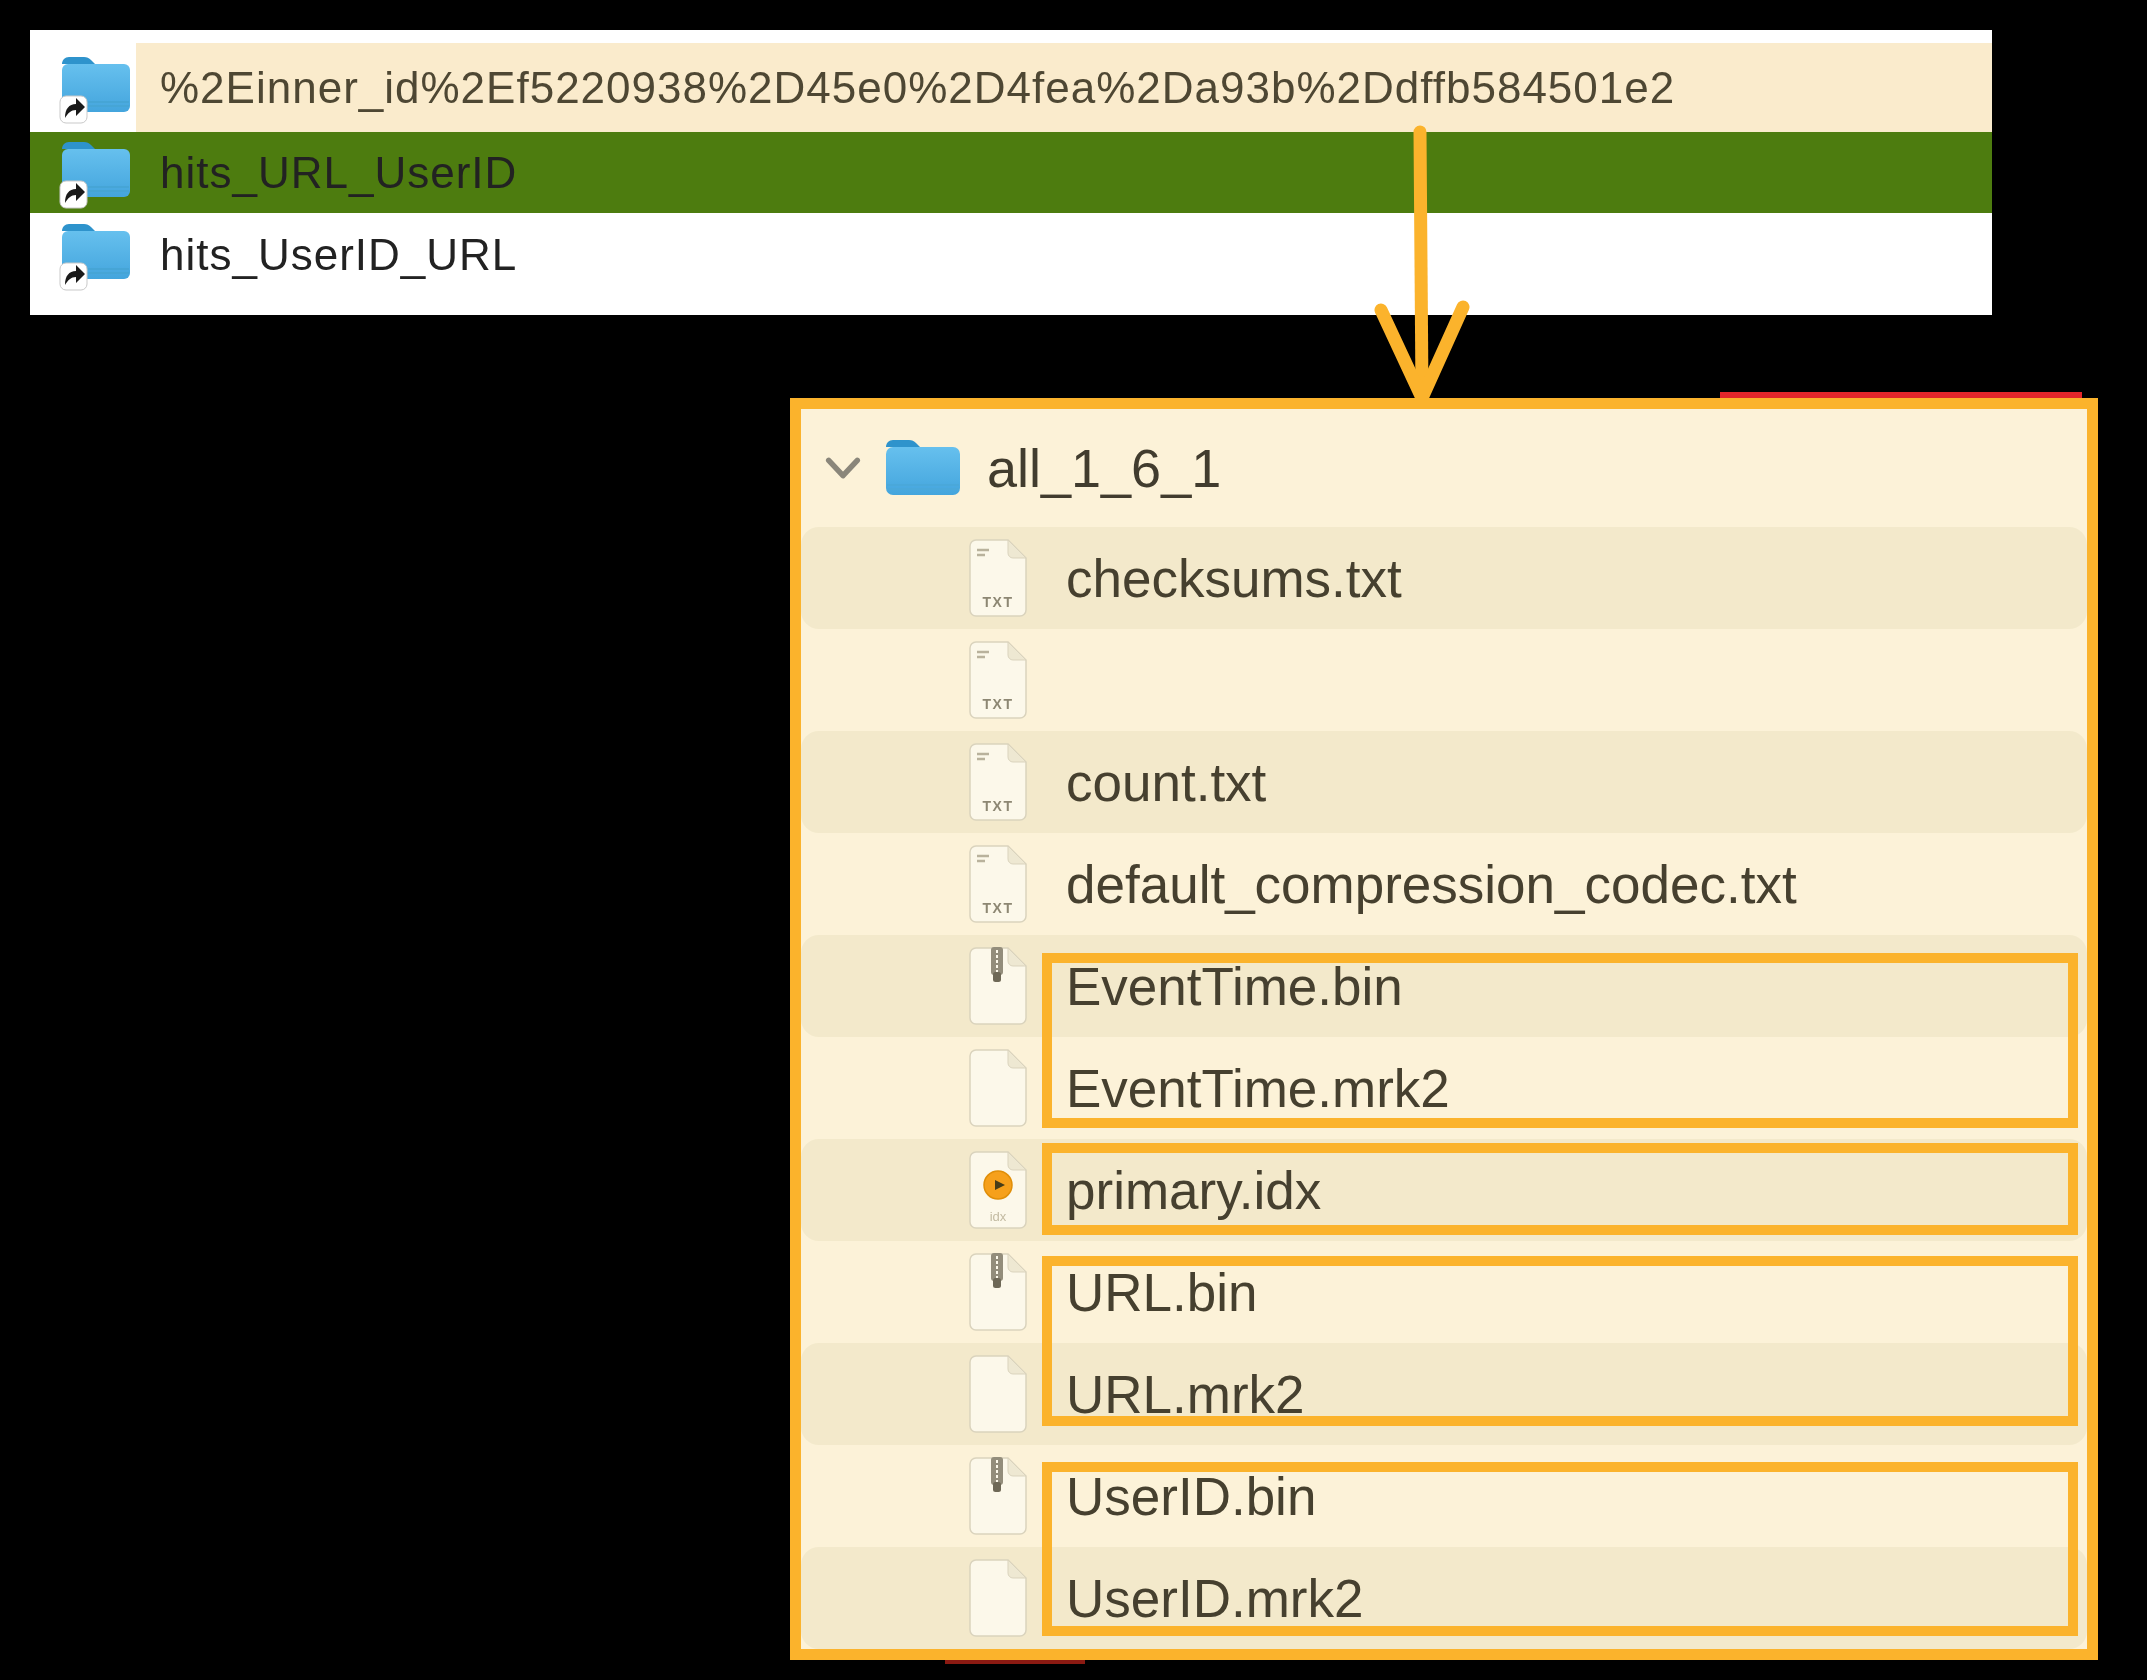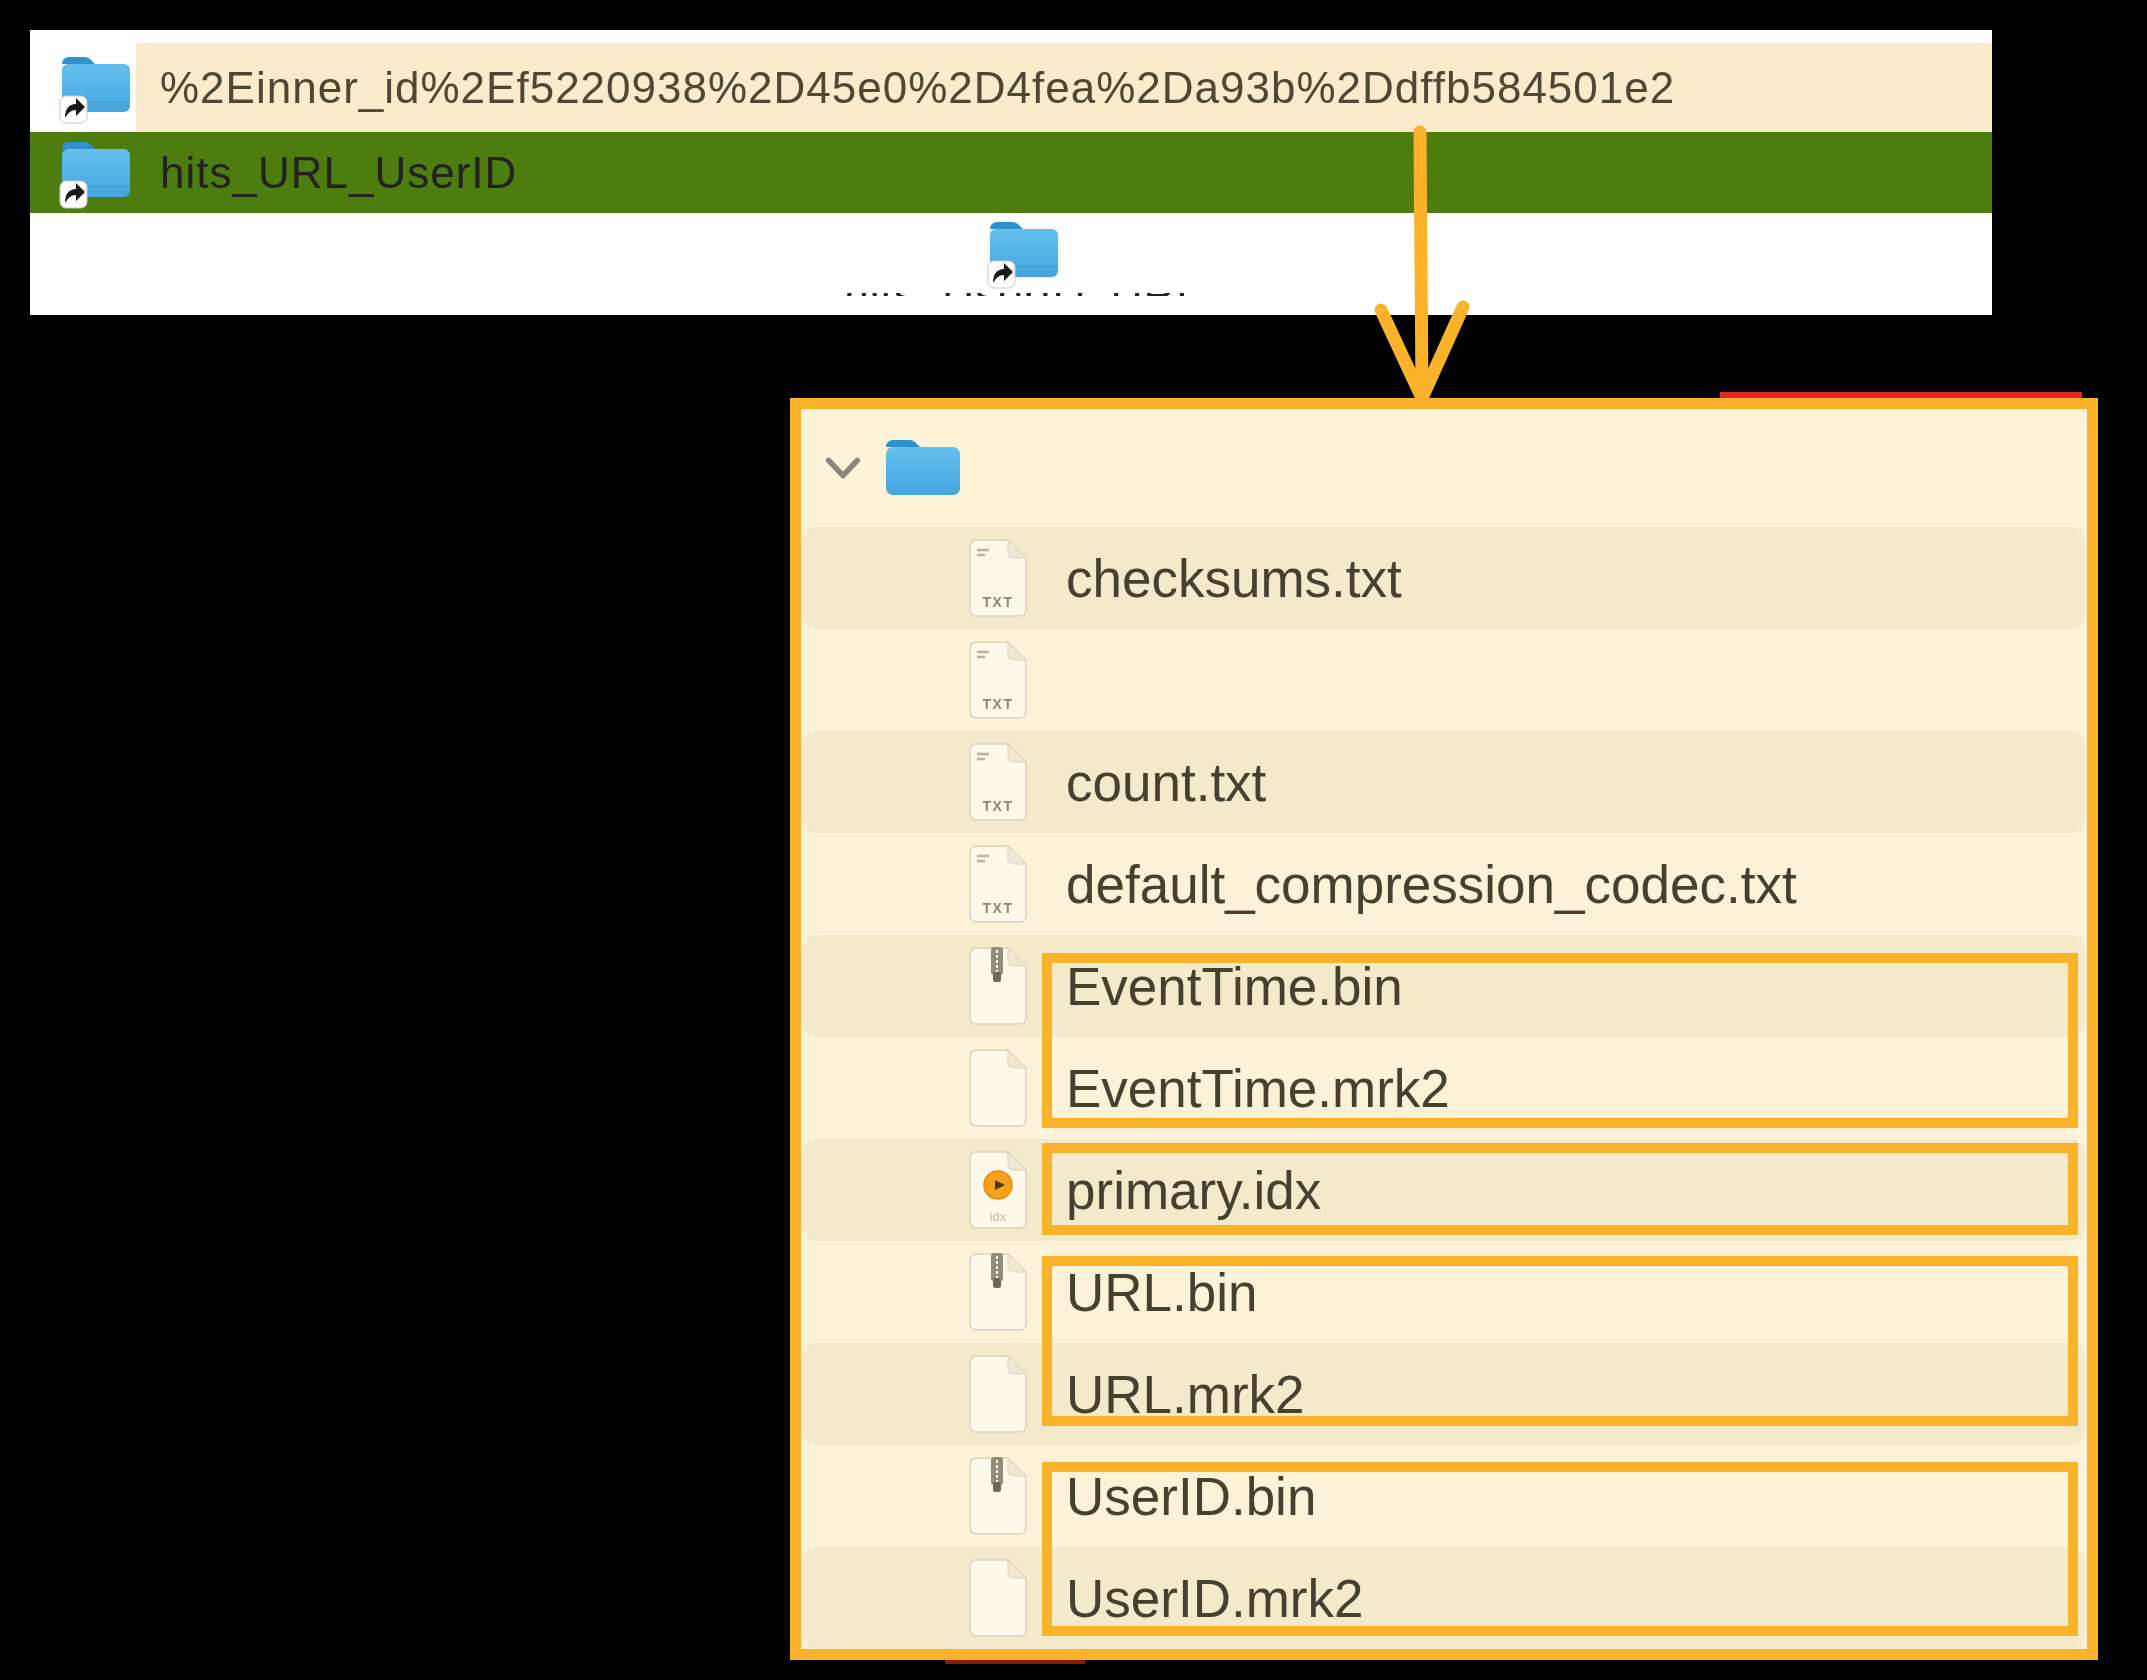--- a/index.html
+++ b/index.html
@@ -5,21 +5,21 @@
   html,body{margin:0;padding:0;}
   body{
     width:2147px;height:1680px;background:#000;position:relative;overflow:hidden;
     font-family:"Liberation Sans","DejaVu Sans",sans-serif;
   }
   
   .top-panel{position:absolute;left:30px;top:30px;width:1962px;height:285px;background:#fff;}
   .trow{position:absolute;left:0;right:0;display:flex;align-items:center;}
   .trow-1{top:13px;height:89px;}
   .trow-2{top:102px;height:81px;background:#4d7c0f;}
-  .trow-3{top:183px;height:83px;background:#FFFFFF;flex-direction:column;}
+  .trow-3{top:183px;height:83px;background:#FFFFFF;}
   .trow .fold-ic{width:80px;height:80px;margin-left:26px;flex:0 0 auto;}
   .trow .tp-label{flex:1 1 auto;height:100%;display:flex;align-items:center;
     padding-left:24px;font-size:44px;letter-spacing:1px;color:#222222;white-space:nowrap;overflow:hidden;}
   .trow-1 .tp-label{background:#FAEBCC;color:#4E4733;}
   
   .arrow-wrap{position:absolute;left:1350px;top:124px;width:150px;height:282px;}
   
   .red-line-top{position:absolute;left:1720px;top:392px;width:362px;height:6px;background:#E3262A;}
   .red-line-bottom{position:absolute;left:945px;top:1659px;width:140px;height:5px;background:#8B1A12;}
   
@@ -137,20 +137,21 @@
     <span class="chev">
       <svg width="44" height="44">
           <use href="#icon-chevron"></use>
         </svg>
     </span>
     <span class="root-folder-ic">
       <svg width="84" height="66">
           <use href="#icon-folder"></use>
         </svg>
     </span>
+    <span class="tlabel">all_1_6_1</span>
   </div>
 
   <div class="tree-row file-row shaded">
     <span class="fic"><svg width="64" height="80">
           <use href="#icon-txt"></use>
         </svg></span>
     <span class="tlabel">checksums.txt</span>
   </div>
   <div class="tree-row file-row">
     <span class="fic"><svg width="64" height="80">

